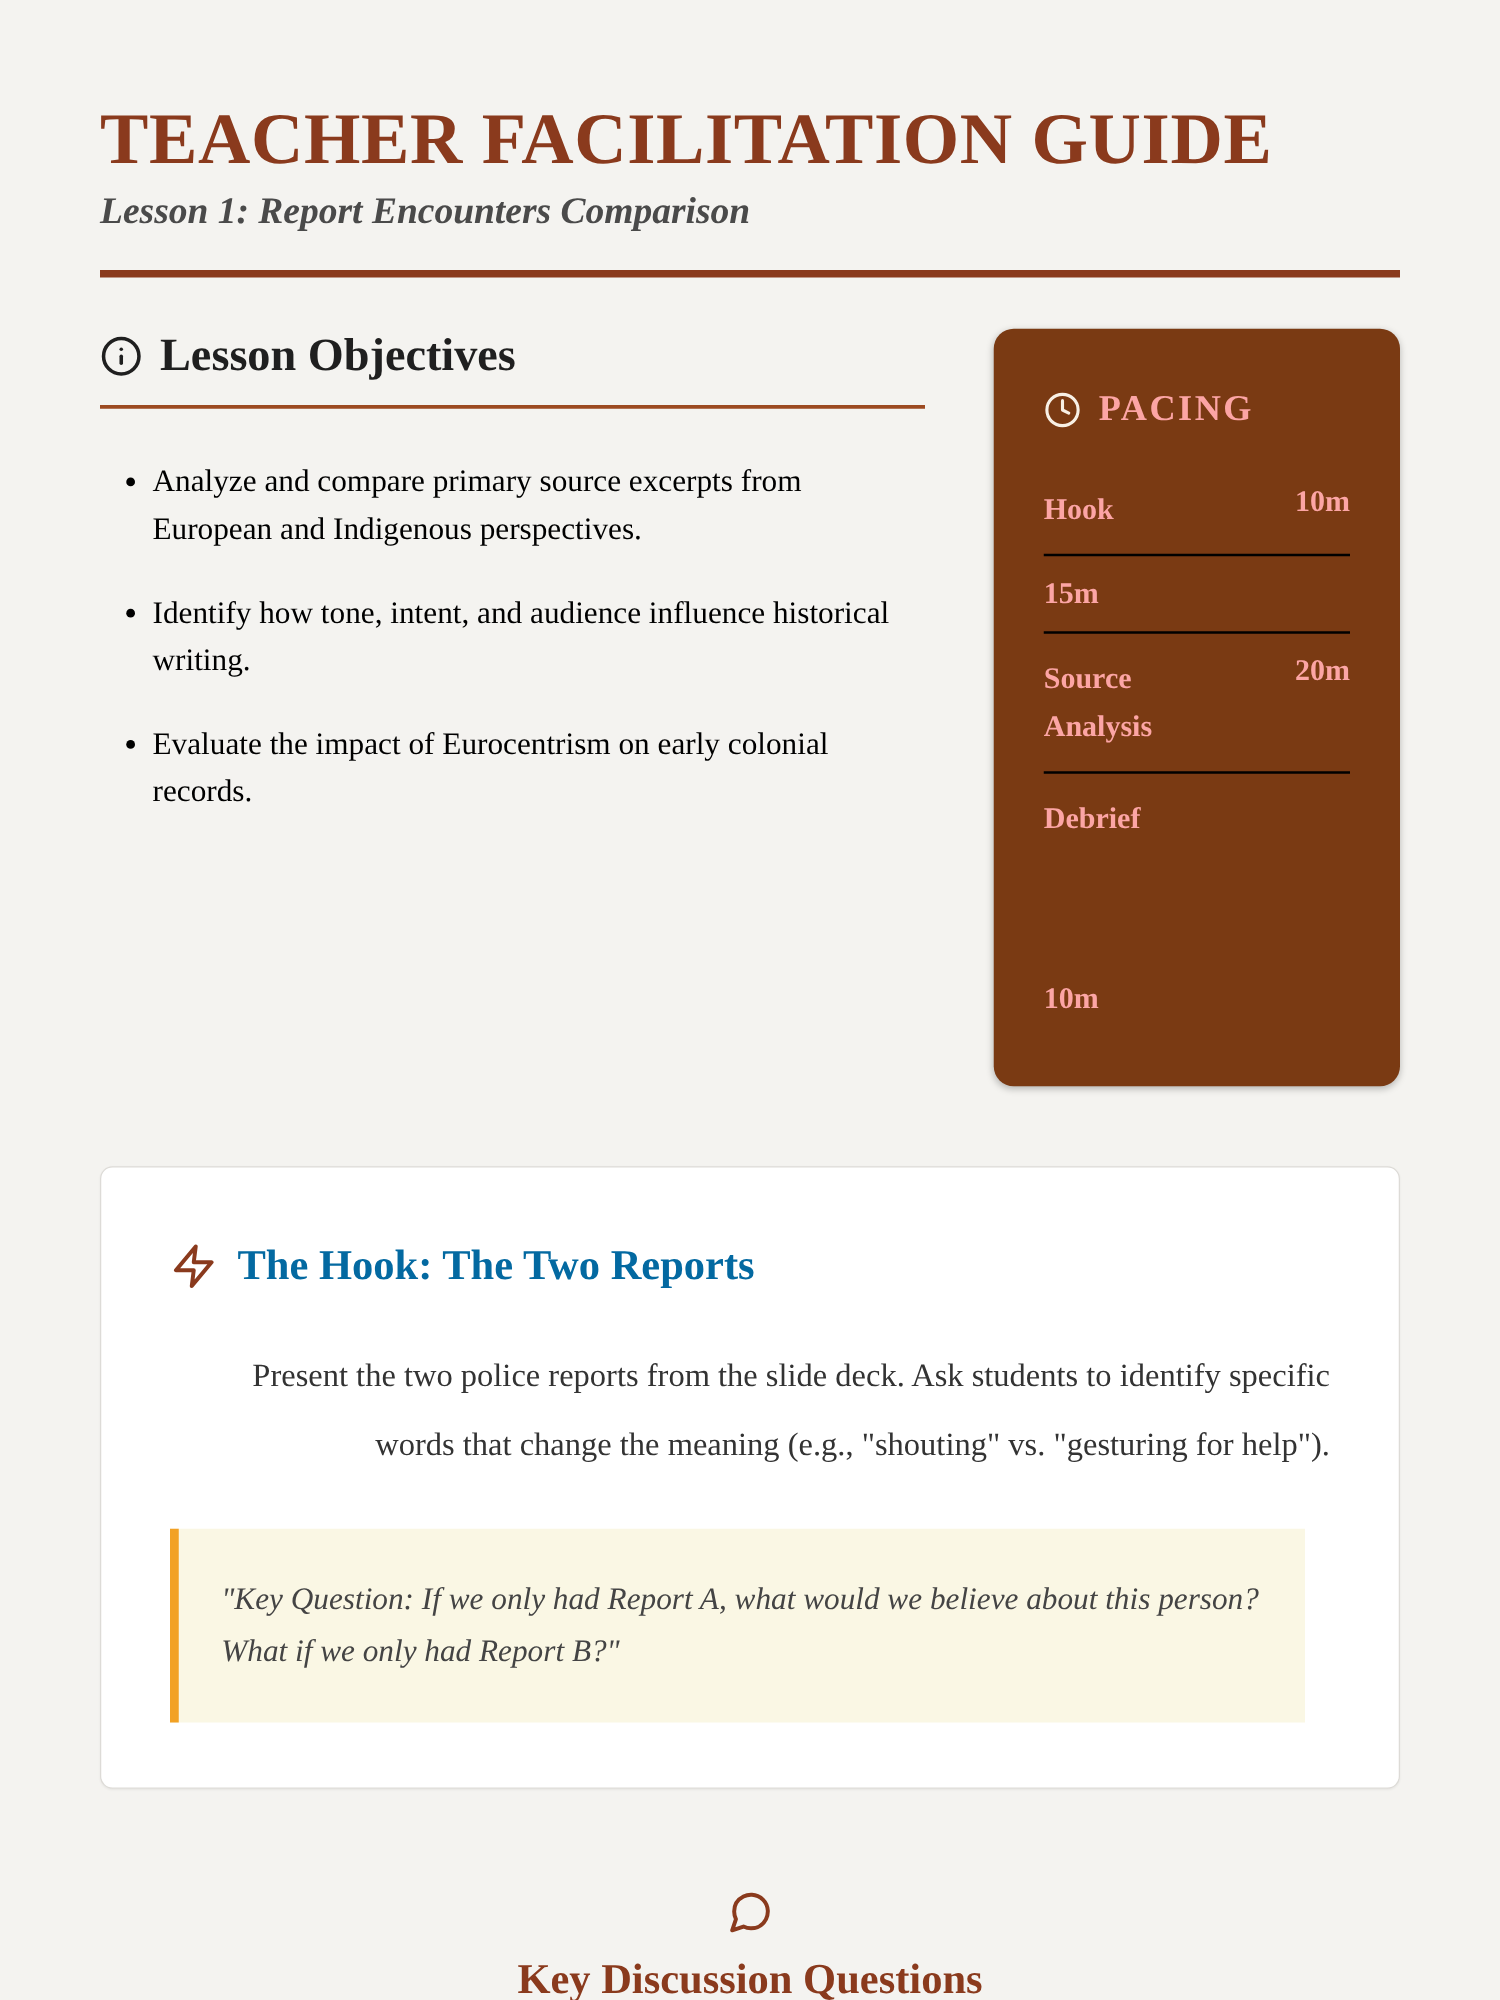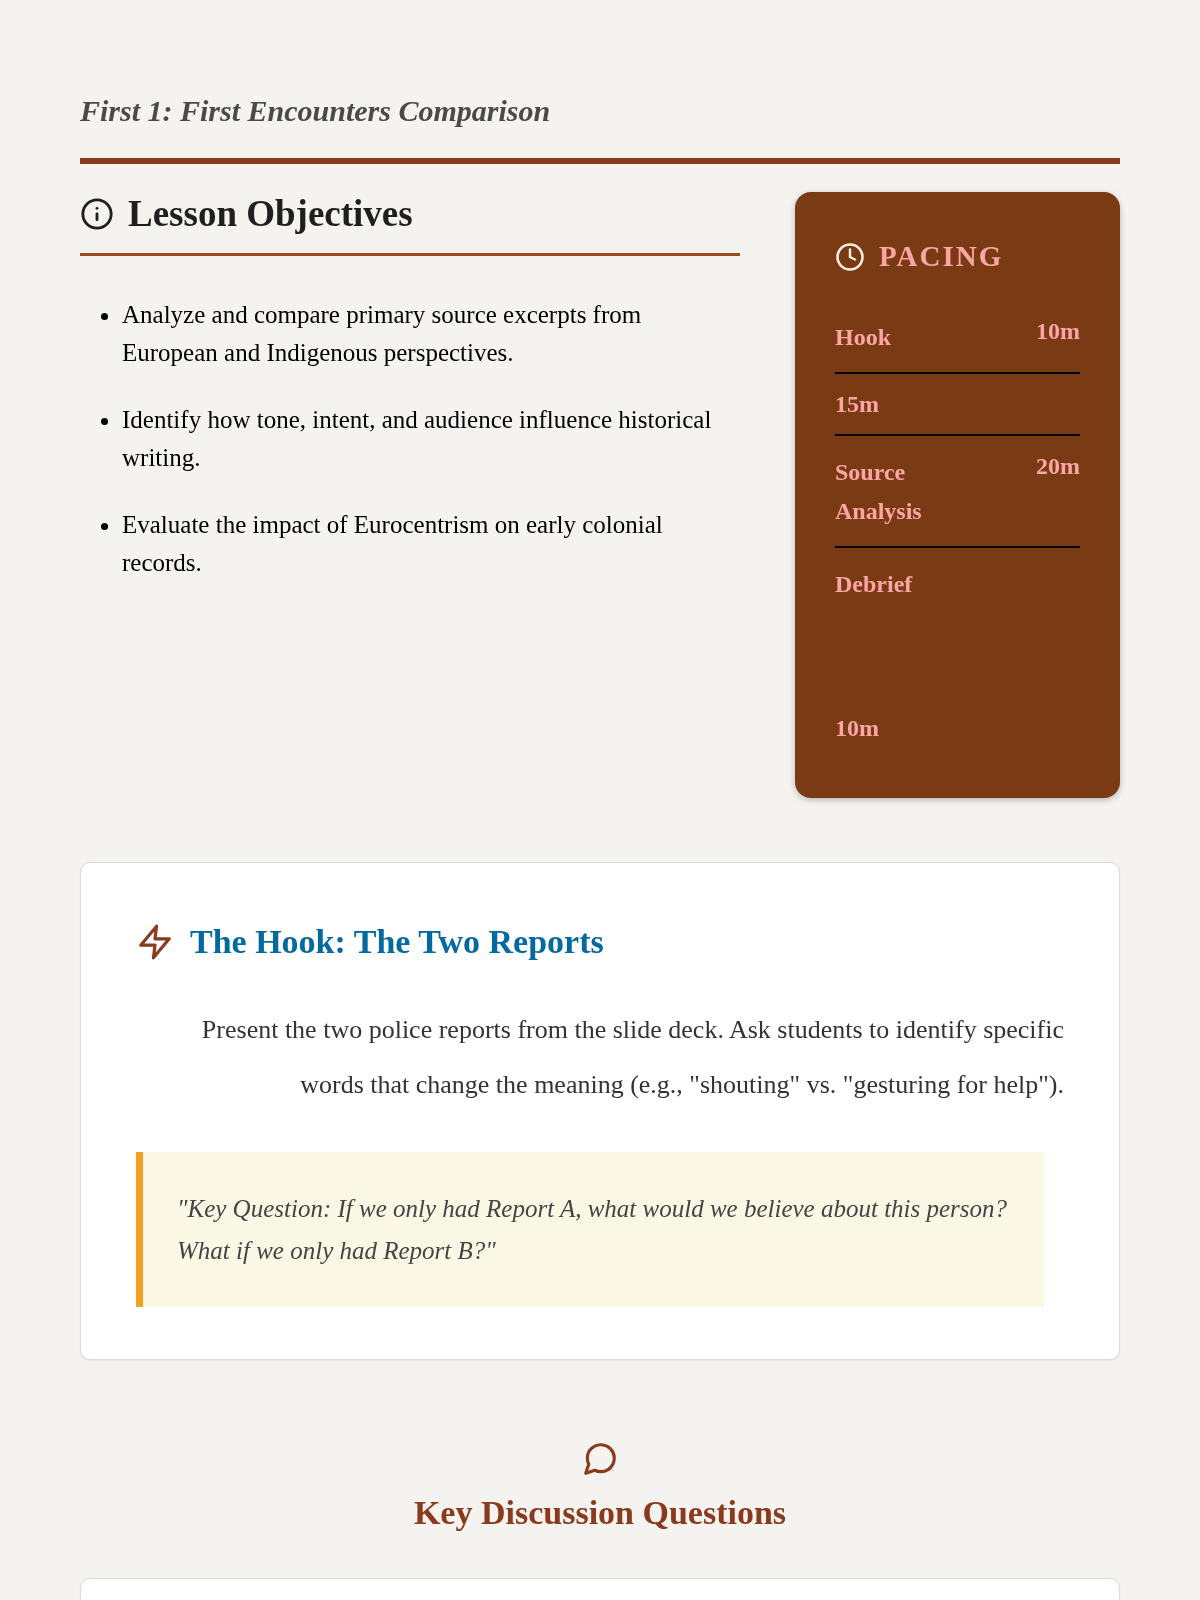--- a/index.html
+++ b/index.html
@@ -16,21 +16,21 @@
     font-size: 58px; font-weight: bold; color: #8a3a1d;
     letter-spacing: 0.5px; line-height: 1.0;
   }
   .doc-subtitle {
     margin-top: 12px; font-size: 30px; font-weight: bold; font-style: italic;
     color: #4a4a4a;
   }
   .title-rule { margin-top: 30px; height: 6px; background: #8a3a1d; border: none; }
 
   
-  .section-row { display: flex; align-items: flex-start; margin-top: 28px; }
+  .section-row { display: flex; align-items: flex-start; margin-top: 41px; }
   .objectives { width: 660px; }
   .obj-heading {
     display: flex; align-items: center; gap: 14px;
     font-size: 37px; font-weight: bold; color: #1f1f1f;
     padding-bottom: 18px; border-bottom: 3px solid #9c4a21;
   }
   .obj-heading svg { flex: 0 0 auto; }
   .objectives ul { margin: 40px 0 0 22px; padding-left: 20px; }
   .objectives li {
     font-size: 25px; line-height: 1.5; color: #000000; margin-bottom: 30px;
@@ -81,21 +81,22 @@
     margin-top: 80px; font-size: 34px; font-weight: bold; color: #8a3a1d; flex-direction: column;
   }
   .discussion-card { margin-top: 46px; padding: 48px 35px; min-height: 220px; }
   .q-label { font-size: 27px; font-weight: bold; color: #222222; }
 </style>
 </head>
 <body>
 
 <div class="page">
 
-  <div class="doc-subtitle">First 1: First Encounters Comparison</div>
+  <h1 class="doc-title">TEACHER FACILITATION GUIDE</h1>
+  <div class="doc-subtitle">Lesson 1: Report Encounters Comparison</div>
   <hr class="title-rule">
 
   <div class="section-row">
 
     <div class="objectives">
       <div class="obj-heading">
         <span style="display:inline-flex;">
           <svg width="34" height="34" viewBox="0 0 24 24" fill="none" stroke="#1f1f1f" stroke-width="2" stroke-linecap="round" stroke-linejoin="round">
             <circle cx="12" cy="12" r="10"></circle>
             <line x1="12" y1="16" x2="12" y2="12"></line>

